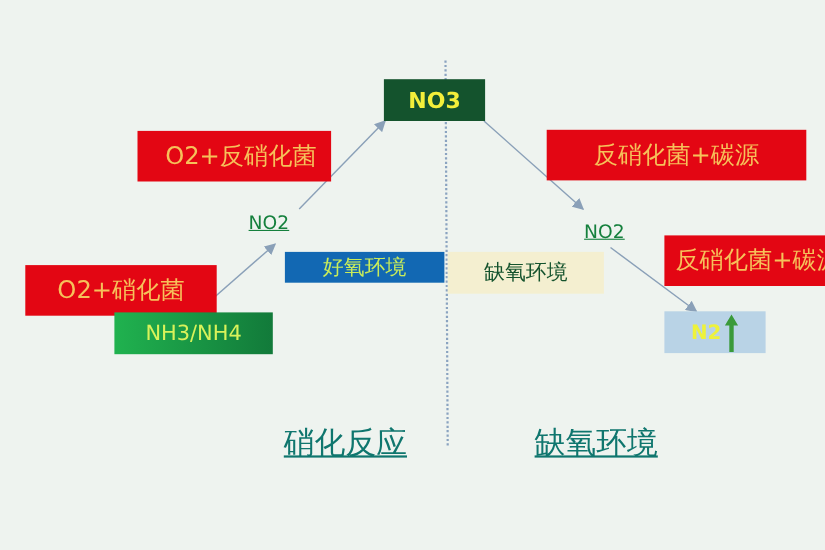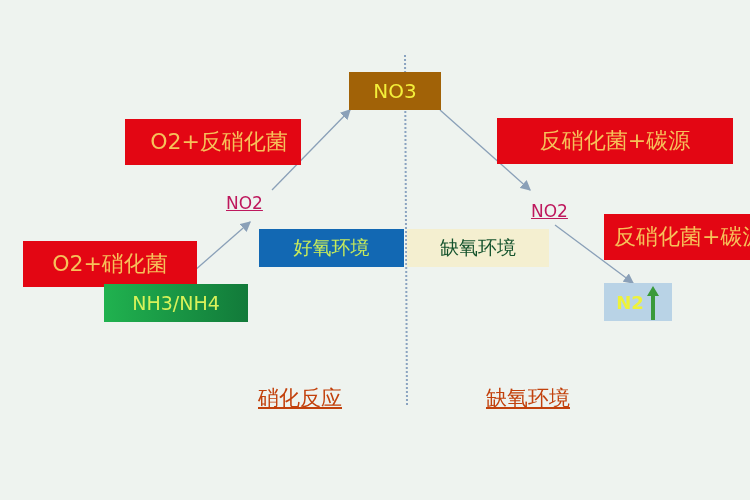--- a/index.html
+++ b/index.html
@@ -1,59 +1,59 @@
 <!DOCTYPE html>
 <html><head>
 <meta charset="utf-8">
 <style>
   html,body{margin:0;padding:0;}
   body{width:750px;height:500px;background:#eef3ef;position:relative;overflow:hidden;font-family:"DejaVu Sans",sans-serif;}
   .box{position:absolute;display:flex;align-items:center;justify-content:center;box-sizing:border-box;white-space:nowrap;}
   .red{background:#e30613;color:#f6c15a;font-size:22px;}
-  .lbl{position:absolute;font-size:17px;color:#be185d;text-decoration:underline;}
-  .cap{position:absolute;font-size:21px;color:#c2410c;text-decoration:underline;}
+  .lbl{position:absolute;font-size:17px;color:#15803d;text-decoration:underline;}
+  .cap{position:absolute;font-size:28px;color:#0f766e;text-decoration:underline;}
   svg.lines{position:absolute;left:0;top:0;}
 </style>
 </head>
 <body>
 
 <svg class="lines" width="750" height="500">
   <defs>
     <marker id="ah" markerWidth="8" markerHeight="8" refX="7" refY="4" orient="auto">
       <path d="M0,0 L8,4 L0,8 z" fill="#8aa0b8"></path>
     </marker>
   </defs>
   <line x1="405" y1="55" x2="407" y2="405" stroke="#8aa3c0" stroke-width="2" stroke-dasharray="2,2"></line>
   <line x1="178" y1="285" x2="250" y2="222" stroke="#8aa0b8" stroke-width="1.3" marker-end="url(#ah)"></line>
   <line x1="272" y1="190" x2="350" y2="110" stroke="#8aa0b8" stroke-width="1.3" marker-end="url(#ah)"></line>
   <line x1="440" y1="110" x2="530" y2="190" stroke="#8aa0b8" stroke-width="1.3" marker-end="url(#ah)"></line>
   <line x1="555" y1="225" x2="633" y2="283" stroke="#8aa0b8" stroke-width="1.3" marker-end="url(#ah)"></line>
 </svg>
 
-<div class="box" style="left:349px;top:72px;width:92px;height:38px;background:#a16207;color:#f3ef3a;font-size:20px;">NO3</div>
+<div class="box" style="left:349px;top:72px;width:92px;height:38px;background:#14532d;color:#f3ef3a;font-size:20px;font-weight:bold;">NO3</div>
 
 <div class="box red" style="left:125px;top:119px;width:176px;height:46px;padding-left:12px;">O2+反硝化菌</div>
 
 <div class="lbl" style="left:226px;top:193px;">NO2</div>
 
 <div class="box red" style="left:23px;top:221px;width:174px;height:46px;margin-top:20px;">O2+硝化菌</div>
 
-<div class="box" style="left:259px;top:229px;width:145px;height:38px;background:#1268b3;color:#c9ec5a;font-size:19px;">好氧环境</div>
+<div class="box" style="left:259px;top:229px;width:145px;height:28px;background:#1268b3;color:#c9ec5a;font-size:19px;">好氧环境</div>
 
 <div class="box" style="left:407px;top:229px;width:142px;height:38px;background:#f4efd0;color:#14532d;font-size:19px;">缺氧环境</div>
 
 <div class="box" style="left:104px;top:284px;width:144px;height:38px;background:linear-gradient(90deg,#20b24f,#127a3a);color:#d9f25a;font-size:19px;">NH3/NH4</div>
 
 <div class="box red" style="left:497px;top:118px;width:236px;height:46px;">反硝化菌+碳源</div>
 
 <div class="lbl" style="left:531px;top:201px;">NO2</div>
 
 <div class="box red" style="left:604px;top:214px;width:180px;height:46px;justify-content:flex-start;padding-left:10px;">反硝化菌+碳源</div>
 
-<div class="box" style="left:604px;top:283px;width:68px;height:38px;background:#b9d3e6;color:#eef23a;font-size:18px;font-weight:bold;">
+<div class="box" style="left:604px;top:283px;width:92px;height:38px;background:#b9d3e6;color:#eef23a;font-size:18px;font-weight:bold;">
   <span>N2</span>
   <svg width="14" height="38" style="margin-left:2px">
     <polygon points="7,3 13,13 9,13 9,37 5,37 5,13 1,13" fill="#3a9a3a"></polygon>
   </svg>
 </div>
 
 <div class="cap" style="left:258px;top:384px;">硝化反应</div>
 <div class="cap" style="left:486px;top:384px;">缺氧环境</div>
 
 </body></html>

